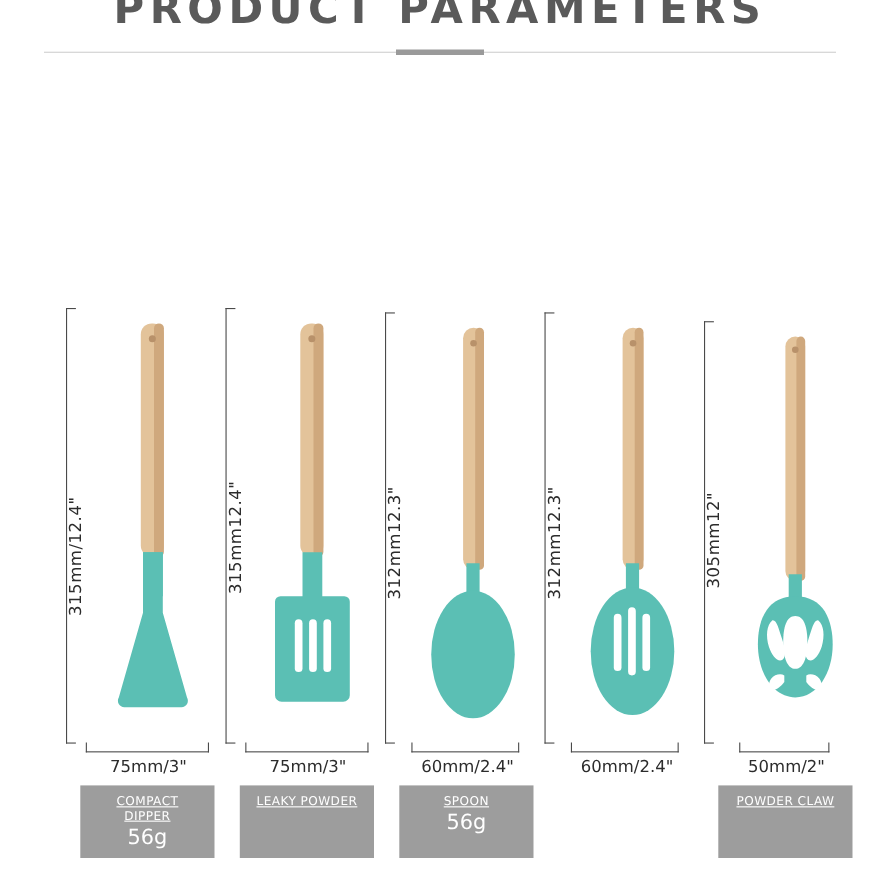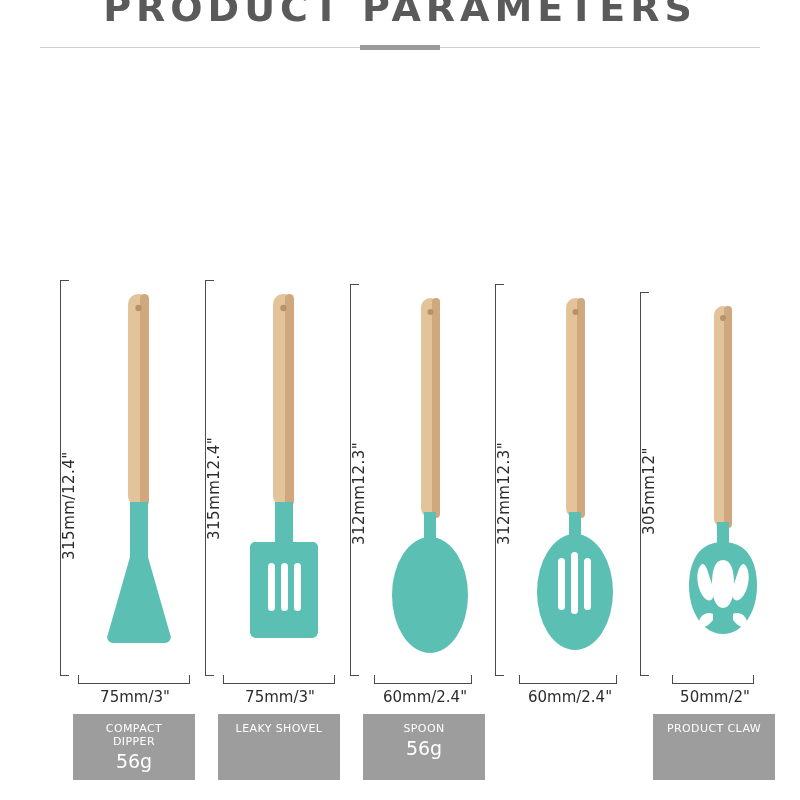--- a/index.html
+++ b/index.html
@@ -168,20 +168,21 @@
     background: #9d9d9d;
     color: #ffffff;
     text-align: center;
     box-sizing: border-box;
     padding-top: 8px;
   }
   .namebox .nm {
     font-size: 11px;
     line-height: 13px;
     letter-spacing: 0.4px;
+    text-decoration: underline;
   }
   .namebox .wt {
     font-size: 19px;
     line-height: 22px;
     margin-top: 2px;
   }
 </style>
 </head>
 <body>
 
@@ -246,21 +247,21 @@
     </svg>
 
     <div class="hbracket" style="left:18px;width:112px;">
       <div class="hline"></div>
       <div class="tick left"></div>
       <div class="tick right"></div>
     </div>
     <div class="hlabel">75mm/3"</div>
 
     <div class="namebox">
-      <div class="nm">LEAKY SHOVEL</div>
+      <div class="nm">LEAKY POWDER</div>
       <div class="nm"></div>
     </div>
   </div>
 
   <div class="item" style="left:350px;">
     <div class="vbracket" style="top:14px;height:392px;">
       <div class="vline" style="height:392px;"></div>
       <div class="tick top"></div>
       <div class="tick bottom"></div>
     </div>
@@ -342,18 +343,18 @@
     </svg>
 
     <div class="hbracket" style="left:32px;width:82px;">
       <div class="hline"></div>
       <div class="tick left"></div>
       <div class="tick right"></div>
     </div>
     <div class="hlabel">50mm/2"</div>
 
     <div class="namebox">
-      <div class="nm">PRODUCT CLAW</div>
+      <div class="nm">POWDER CLAW</div>
       <div class="nm"></div>
     </div>
   </div>
 
 </div>
 
 </body></html>

